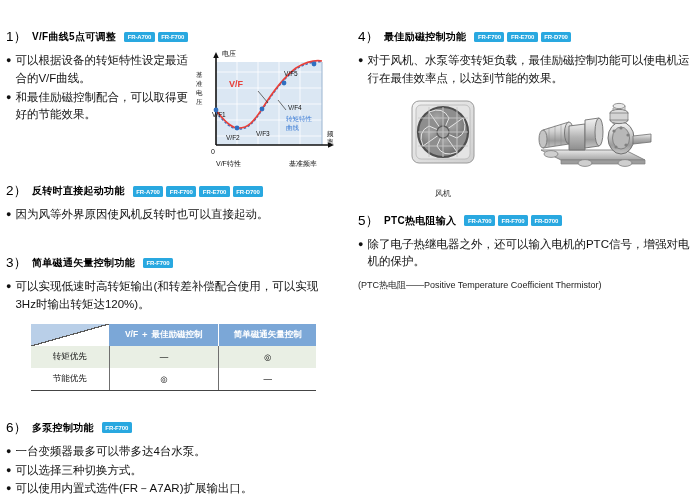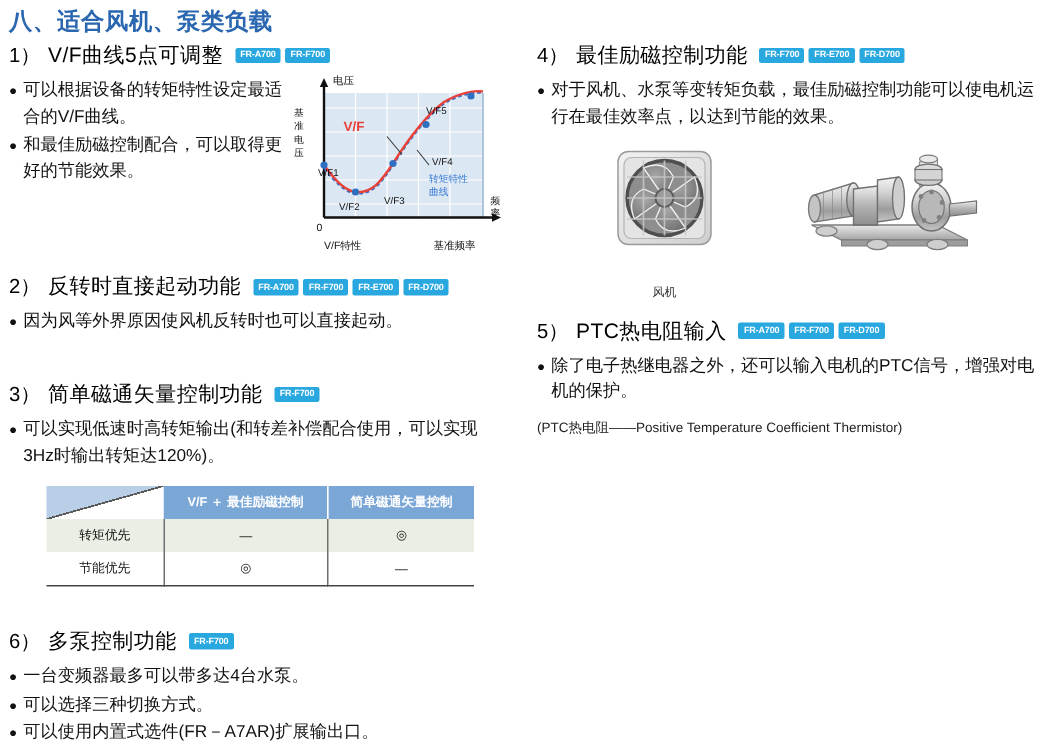--- a/index.html
+++ b/index.html
@@ -38,22 +38,22 @@
     gap: 5px;
     white-space: nowrap;
   }
   .sec-num {
     font-size: 13.5px;
     font-weight: normal;
     color: #000;
     letter-spacing: 0px;
   }
   .sec-title {
-    font-size: 14px;
-    font-weight: normal;
+    font-size: 10px;
+    font-weight: bold;
     color: #000;
     letter-spacing: 0.3px;
   }
   .badges { display: flex; gap: 3px; align-items: center; margin-left: 3px; }
   .badge {
     display: inline-block;
     background: #29a8e0;
     color: #ffffff;
     font-size: 6px;
     font-weight: bold;
@@ -150,21 +150,20 @@
     margin-top: 18px;
   }
   .fan-fig  { left: 48px;  top: 0; width: 74px; }
   .pump-fig { left: 168px; top: 2px; width: 130px; }
 </style>
 </head>
 <body>
 
 <div class="page">
 
-  <div class="main-heading">八、适合风机、泵类负载</div>
 
   <div class="col-left">
 
     <div class="sec">
       <div class="sec-head">
         <span class="sec-num">1）</span>
         <span class="sec-title">V/F曲线5点可调整</span>
         <span class="badges">
           <span class="badge">FR-A700</span>
           <span class="badge">FR-F700</span>

